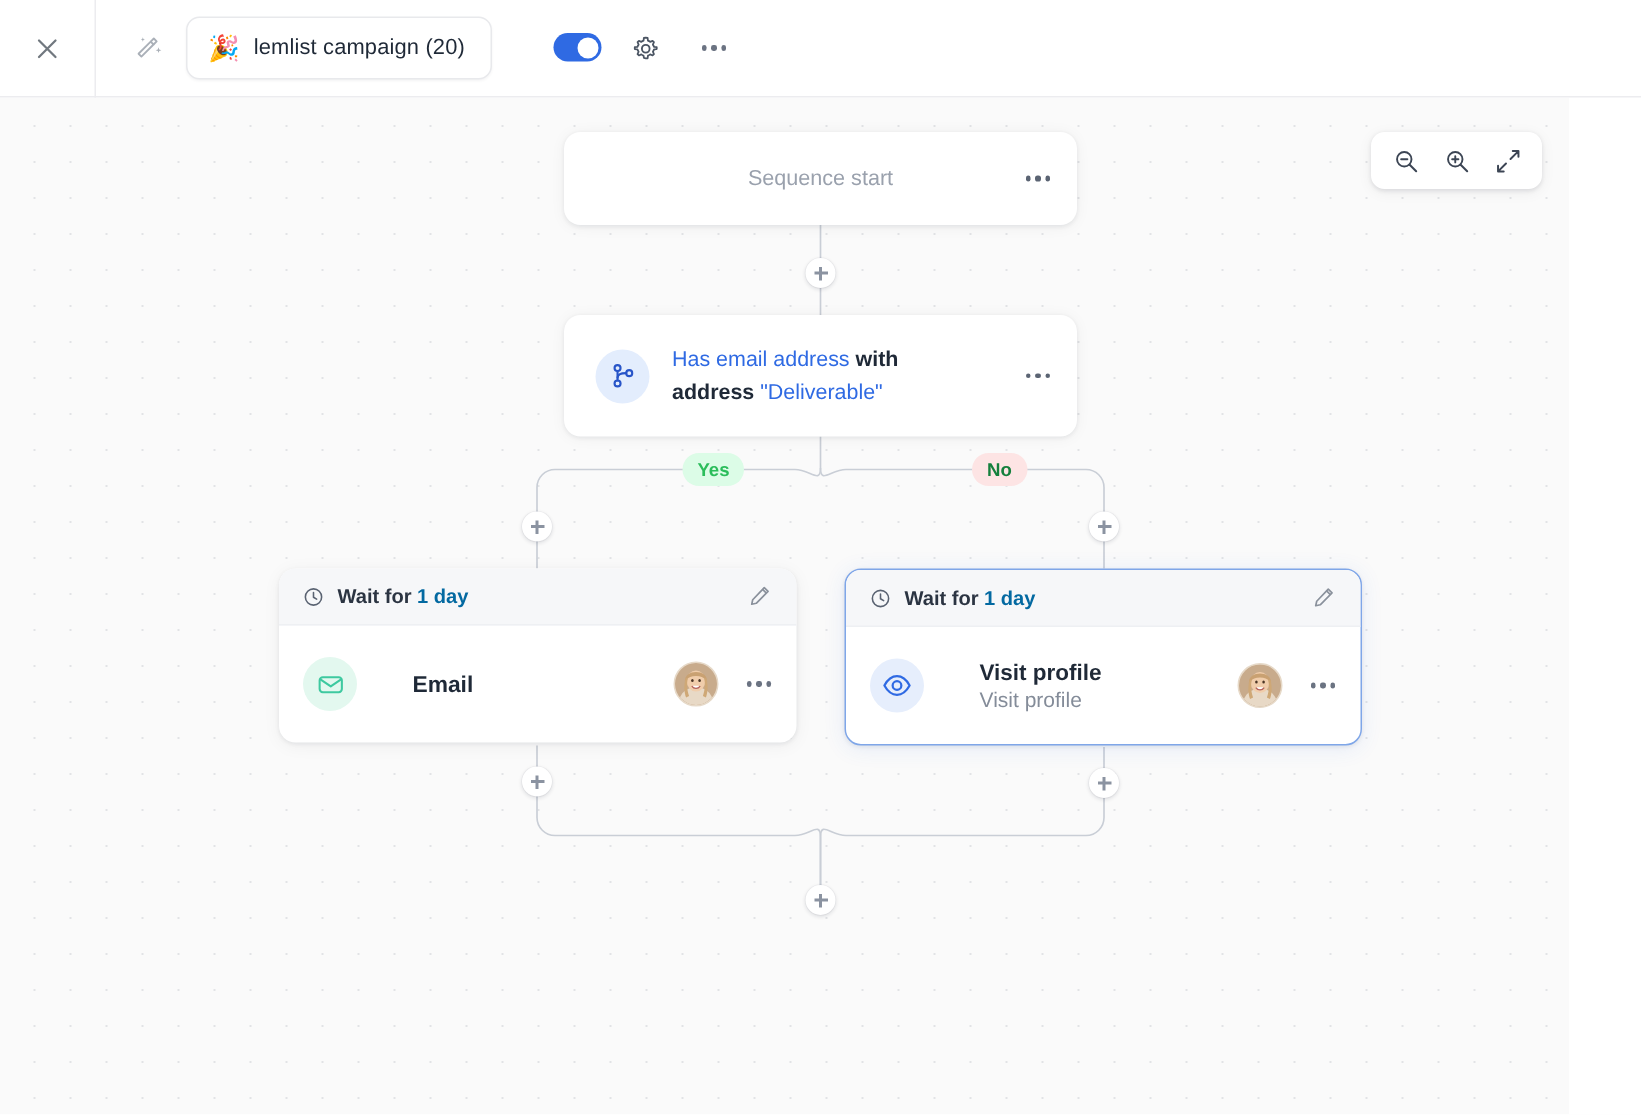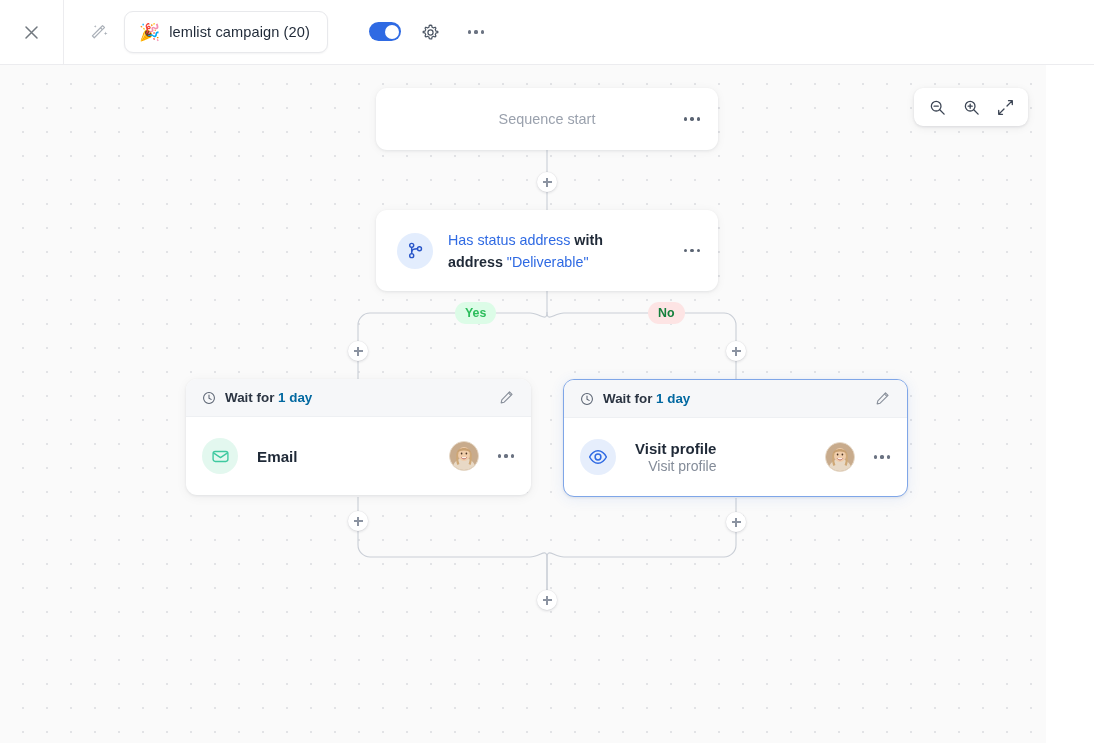--- a/index.html
+++ b/index.html
@@ -281,21 +281,21 @@
   }
   .step-icon {
     width: 36px; height: 36px;
     border-radius: 50%;
     display: flex; align-items: center; justify-content: center;
     flex: 0 0 auto;
   }
   .icon-email   { background: #e3f8ef; }
   .icon-visit   { background: #e6eefc; }
 
-  .step-texts { margin-left: 19px; min-width: 0; text-align: right; }
+  .step-texts { margin-left: 37px; min-width: 0; }
   .step-title {
     font-size: 15px;
     font-weight: 700;
     color: #1f2937;
     white-space: nowrap;
   }
   .step-sub {
     font-size: 14px;
     color: #848c99;
     margin-top: 1px;
@@ -450,21 +450,21 @@
       <span class="cond-icon">
         <svg width="19" height="19" viewBox="0 0 20 20">
           <circle cx="6" cy="4.6" r="2.1" fill="none" stroke="#2855c8" stroke-width="1.5"></circle>
           <circle cx="6" cy="15.4" r="2.1" fill="none" stroke="#2855c8" stroke-width="1.5"></circle>
           <circle cx="14.2" cy="8.2" r="2.1" fill="none" stroke="#2855c8" stroke-width="1.5"></circle>
           <path d="M6 6.7 L6 13.3" stroke="#2855c8" stroke-width="1.5" stroke-linecap="round"></path>
           <path d="M6 11.4 C 6 9.2, 8.2 8.2, 12.1 8.2" fill="none" stroke="#2855c8" stroke-width="1.5" stroke-linecap="round"></path>
         </svg>
       </span>
       <div class="cond-text">
-        <span class="lnk">Has status address</span><span class="bld"> with </span><span class="bld">address </span><span class="lnk">"Deliverable"</span>
+        <span class="lnk">Has email address</span><span class="bld"> with </span><span class="bld">address </span><span class="lnk">"Deliverable"</span>
       </div>
       <div class="node-more">
         <span class="dots3">
             <i></i>
             <i></i>
             <i></i>
           </span>
       </div>
     </div>
 

